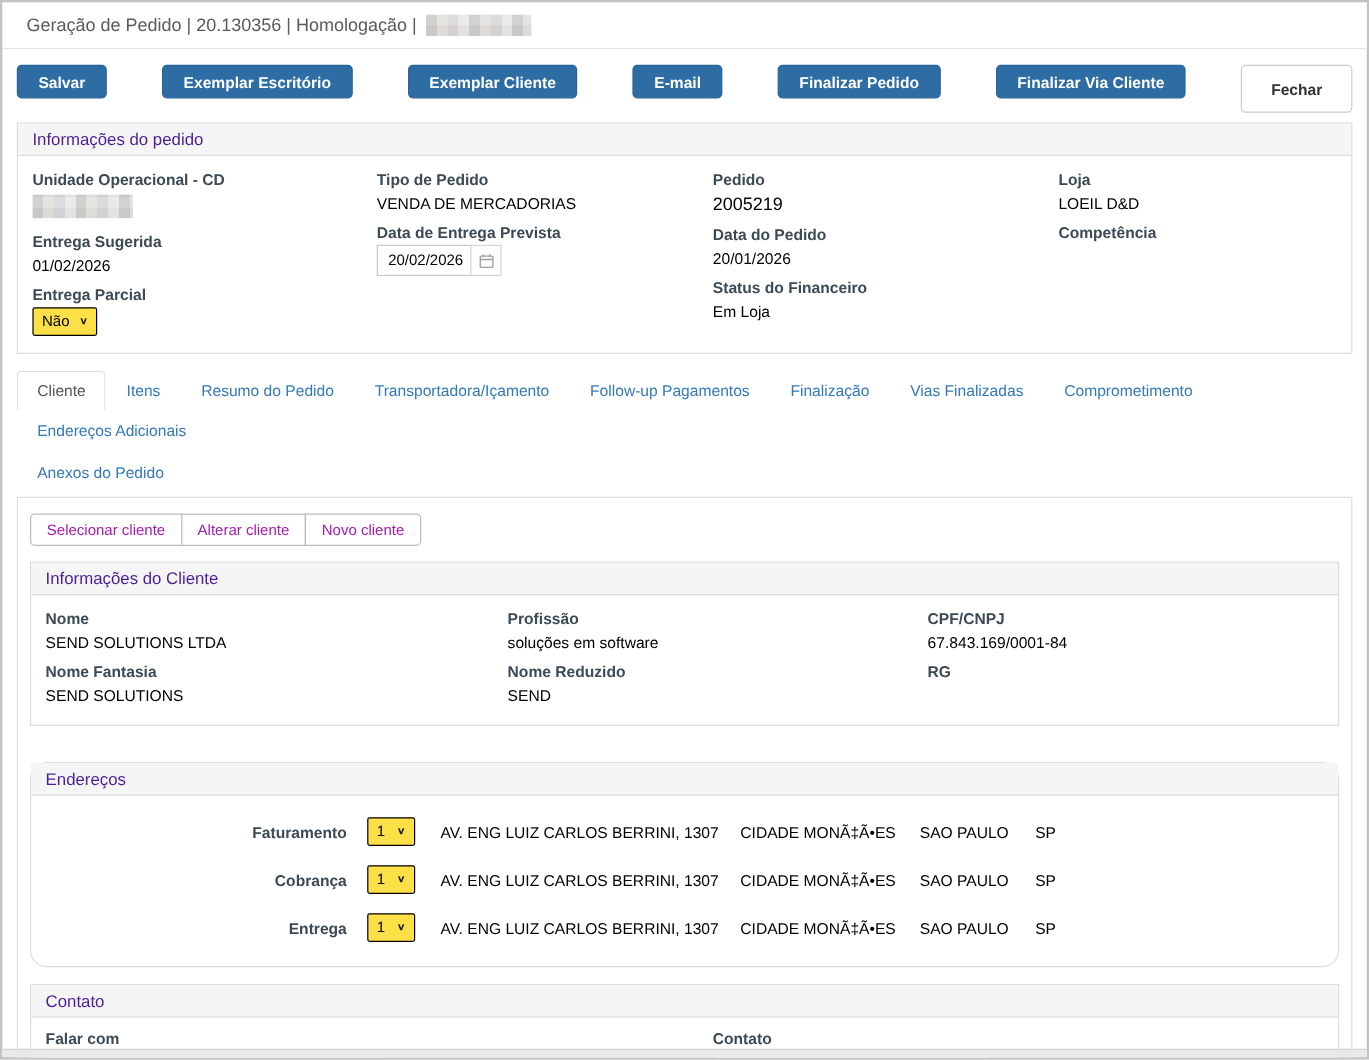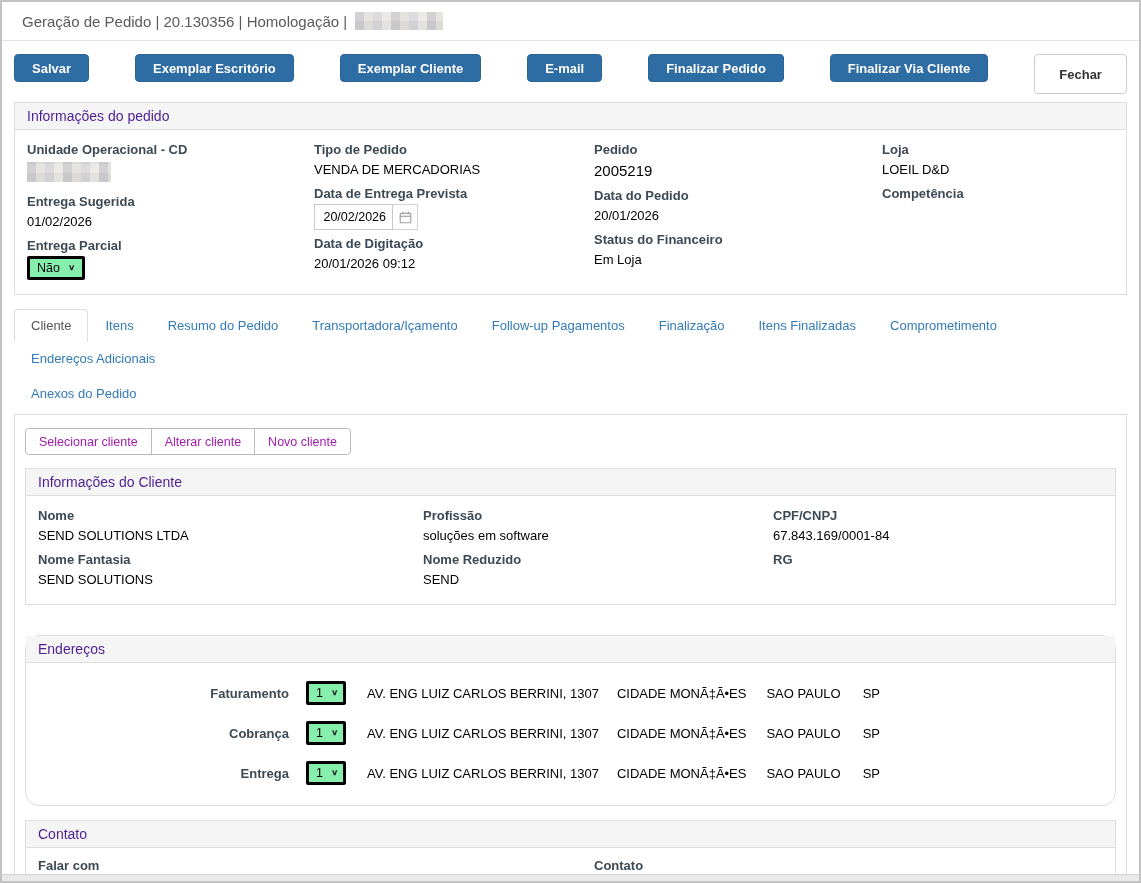--- a/index.html
+++ b/index.html
@@ -55,23 +55,23 @@
   .panel-body { padding: 8px 12px 12px 12px; }
   
   .order-grid { display: grid; grid-template-columns: 287px 280px 288px 1fr; }
   .field { margin-bottom: 2px; }
   .flabel { font-weight: bold; color: #3c4a55; padding: 4px 0 3px 0; font-size: 13px; }
   .fvalue { color: #000; padding: 2px 0 3px 0; min-height: 19px; font-size: 13px; }
   .fvalue.big { font-size: 15px; }
   .unit-blur { width: 84px; height: 20px; }
   
   .fselect {
-    display: inline-flex; gap: 8px;
-    border: 3px solid #000000; border-radius: 2px;
-    background: #86efac; padding: 2px 7px; height: 24px;
+    display: inline-flex; align-items: center; gap: 8px;
+    border: 1px solid #000000; border-radius: 2px;
+    background: #fde047; padding: 2px 7px; height: 24px;
     font-size: 12.5px; cursor: pointer;
   }
   .fselect .chev { font-size: 10px; font-weight: bold; color: #222; transform: scaleY(.8); }
   
   .dategroup { display: inline-flex; }
   .dategroup input {
     width: 79px; height: 26px; border: 1px solid #c9c9c9;
     text-align: right; padding: 0 6px; font-size: 12.5px; font-family: inherit;
   }
   .calbtn {
@@ -186,24 +186,20 @@
           <span class="calbtn">
             <svg width="13" height="13" viewBox="0 0 16 16" fill="none" stroke="#a0a0a0" stroke-width="1.4">
               <rect x="1.5" y="3" width="13" height="11.5" rx="1"></rect>
               <line x1="1.5" y1="6.5" x2="14.5" y2="6.5"></line>
               <line x1="4.5" y1="1" x2="4.5" y2="4"></line>
               <line x1="11.5" y1="1" x2="11.5" y2="4"></line>
             </svg>
           </span>
         </div>
       </div>
-      <div class="field">
-        <div class="flabel">Data de Digitação</div>
-        <div class="fvalue">20/01/2026 09:12</div>
-      </div>
     </div>
 
     <div>
       <div class="field">
         <div class="flabel">Pedido</div>
         <div class="fvalue big">2005219</div>
       </div>
       <div class="field">
         <div class="flabel">Data do Pedido</div>
         <div class="fvalue">20/01/2026</div>
@@ -228,21 +224,21 @@
 </div>
 
 <div class="tabs">
   <div class="tabrow">
     <a class="tab active">Cliente</a>
     <a class="tab">Itens</a>
     <a class="tab">Resumo do Pedido</a>
     <a class="tab">Transportadora/Içamento</a>
     <a class="tab">Follow-up Pagamentos</a>
     <a class="tab">Finalização</a>
-    <a class="tab">Itens Finalizadas</a>
+    <a class="tab">Vias Finalizadas</a>
     <a class="tab">Comprometimento</a>
     <a class="tab">Endereços Adicionais</a>
   </div>
   <div class="tabrow tabrow2">
     <a class="tab">Anexos do Pedido</a>
   </div>
 </div>
 
 <div class="tab-content">
 

